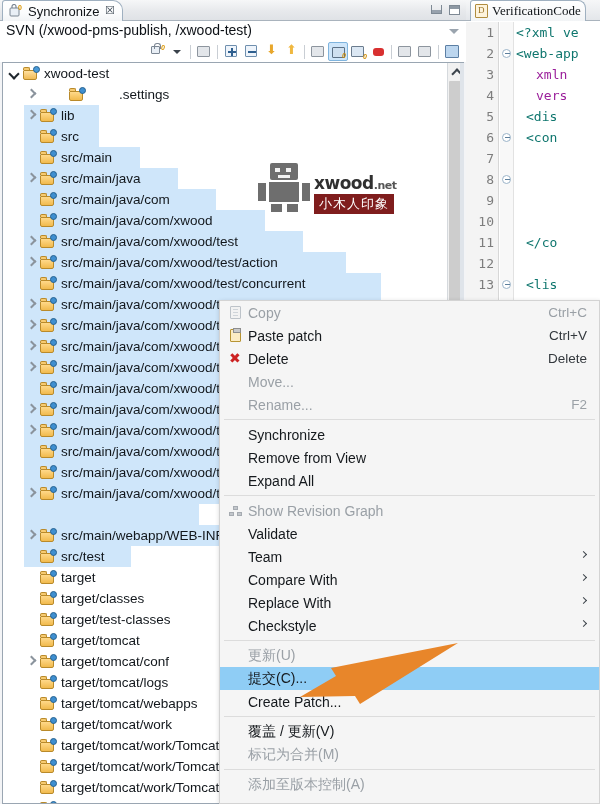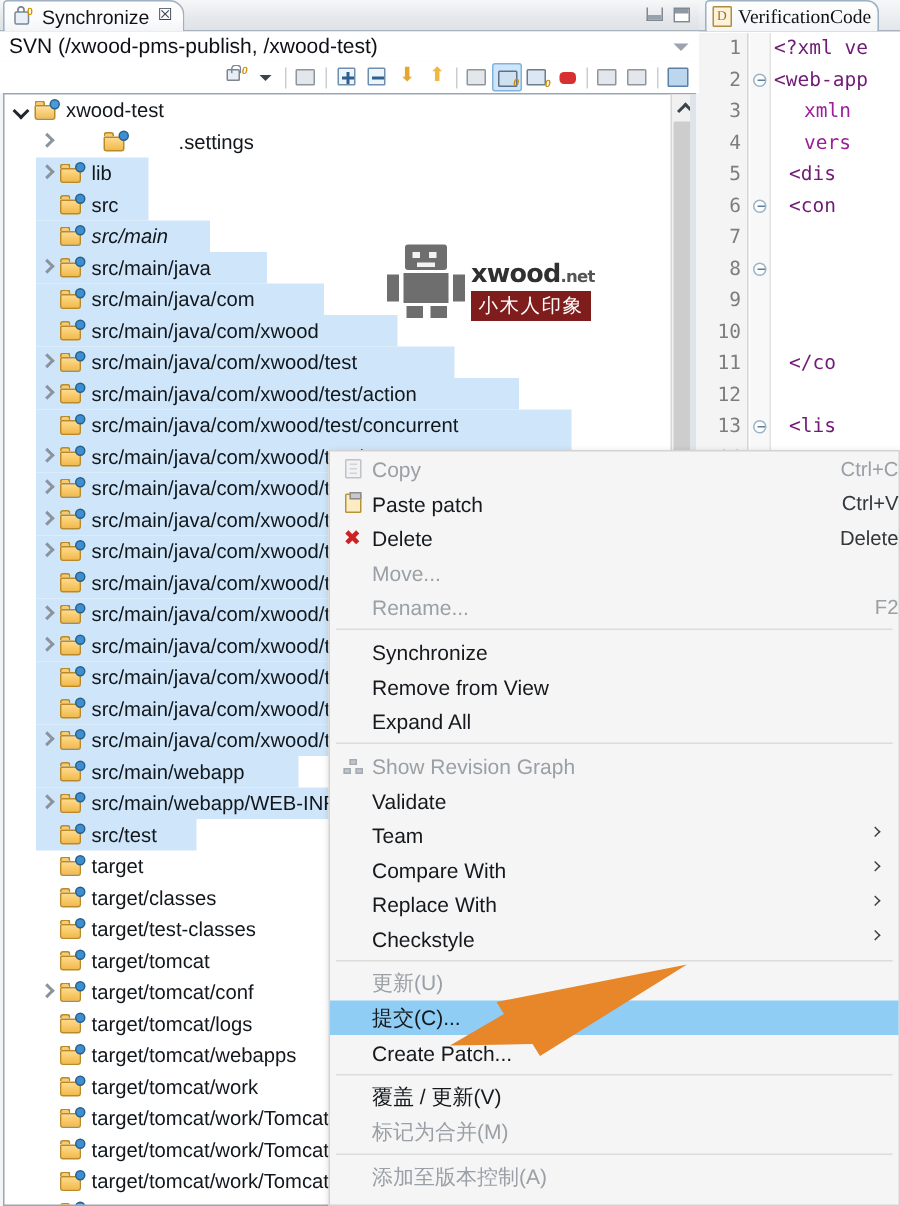--- a/index.html
+++ b/index.html
@@ -187,39 +187,39 @@
   .xml-icon::after { content:"D"; position:absolute; left:2px; top:0px; font-size:9px; color:#9a7326; font-family:"Liberation Serif",serif; }
 
   .code-area { position:absolute; left:0; top:22px; width:134px; height:760px; background:#ffffff; overflow:hidden; }
   .gutter { position:absolute; left:0; top:0; width:33px; height:100%; background:#f4f4f4; border-right:1px solid #d7d7d7; }
   .fold-col { position:absolute; left:34px; top:0; width:14px; height:100%; background:#f8f8f8; border-right:1px solid #e2e2e2; }
   .code-line { position:relative; height:21px; font-family:"DejaVu Sans Mono","Liberation Mono",monospace; font-size:13px; }
   .ln { position:absolute; left:0; width:28px; text-align:right; color:#7d7d7d; line-height:21px; font-family:"DejaVu Sans Mono",monospace; font-size:13px;}
   .fold { position:absolute; left:36px; top:6px; width:9px; height:9px; border:1px solid #9bb4c9; border-radius:50%; background:#fff; }
   .fold::after { content:""; position:absolute; left:2px; top:3px; width:5px; height:1px; background:#5d7f9c; }
   .ctext { position:absolute; left:50px; line-height:21px; white-space:pre; }
-  .c-tag { color:#701a75; }
+  .c-tag { color:#0f766e; }
   .c-attr { color:#9b1f9b; }
 
   
   .ctxmenu {
     position: absolute; left: 219px; top: 300px; width: 381px; height: 504px;
     background: #f5f5f5; border: 1px solid #d3d3d3;
     box-shadow: 1px 2px 5px rgba(0,0,0,0.22);
     z-index: 50;
   }
   .mi {
     position: relative; height: 23px; display: flex; align-items: center;
     font-size: 14px; color: #15191d; padding-left: 6px;
   }
   .mi.disabled { color: #9aa0a6; }
   .mi.sel { background: #8fcdf5; }
   .mi .mi-icon { width: 22px; height: 17px; position: relative; flex: none; }
   .mi .mi-text { flex: 1; white-space: nowrap; }
-  .mi .mi-accel { color: #33383d; font-size: 13.5px; white-space: nowrap; text-align: right; }
+  .mi .mi-accel { color: #33383d; font-size: 13.5px; padding-right: 12px; white-space: nowrap; text-align: right; }
   .mi.disabled .mi-accel { color:#9aa0a6; }
   .mi .submenu-arrow {
     position: absolute; right: 13px; top: 7px; width: 5px; height: 5px;
     border-right: 1.6px solid #3c4349; border-top: 1.6px solid #3c4349; transform: rotate(45deg);
   }
   .msep { height: 1px; background: #dcdcdc; margin: 3px 4px 3px 4px; }
 
   .mic-copy { position:absolute; left:4px; top:2px; width:11px; height:13px; background:#f2f2f2; border:1px solid #bdc3c9; border-radius:1px;}
   .mic-copy::after { content:""; position:absolute; left:2px; top:2px; right:2px; height:1px; background:#cfd4d9; box-shadow:0 3px 0 #cfd4d9, 0 6px 0 #cfd4d9;}
   .mic-paste { position:absolute; left:4px; top:2px; width:11px; height:13px; background:#fcecc4; border:1px solid #b79433; border-radius:1px;}
@@ -360,21 +360,21 @@
               <span class="ficon">
                 <span class="ftab"></span>
                 <span class="fbody"></span>
                 <span class="fdeco"></span>
               </span>
               <span class="label">src</span>
             </div>
           </div>
           <div class="row">
             <div class="hl" style="left: 21px; width: 116px;"></div>
-            <div class="cell" style="padding-left: 21px; font-style: italic;">
+            <div class="cell" style="padding-left: 21px;">
               <span class="twisty"></span>
               <span class="ficon">
                 <span class="ftab"></span>
                 <span class="fbody"></span>
                 <span class="fdeco"></span>
               </span>
               <span class="label">src/main</span>
             </div>
           </div>
           <div class="row">
@@ -564,29 +564,20 @@
               <span class="ficon">
                 <span class="ftab"></span>
                 <span class="fbody"></span>
                 <span class="fdeco"></span>
               </span>
               <span class="label">src/main/java/com/xwood/test/web</span>
             </div>
           </div>
           <div class="row">
             <div class="hl" style="left: 21px; width: 175px;"></div>
-            <div class="cell" style="padding-left: 21px;">
-              <span class="twisty"></span>
-              <span class="ficon">
-                <span class="ftab"></span>
-                <span class="fbody"></span>
-                <span class="fdeco"></span>
-              </span>
-              <span class="label">src/main/webapp</span>
-            </div>
           </div>
           <div class="row">
             <div class="hl" style="left: 21px; width: 199px;"></div>
             <div class="cell" style="padding-left: 21px;">
               <span class="twisty has"></span>
               <span class="ficon">
                 <span class="ftab"></span>
                 <span class="fbody"></span>
                 <span class="fdeco"></span>
               </span>

